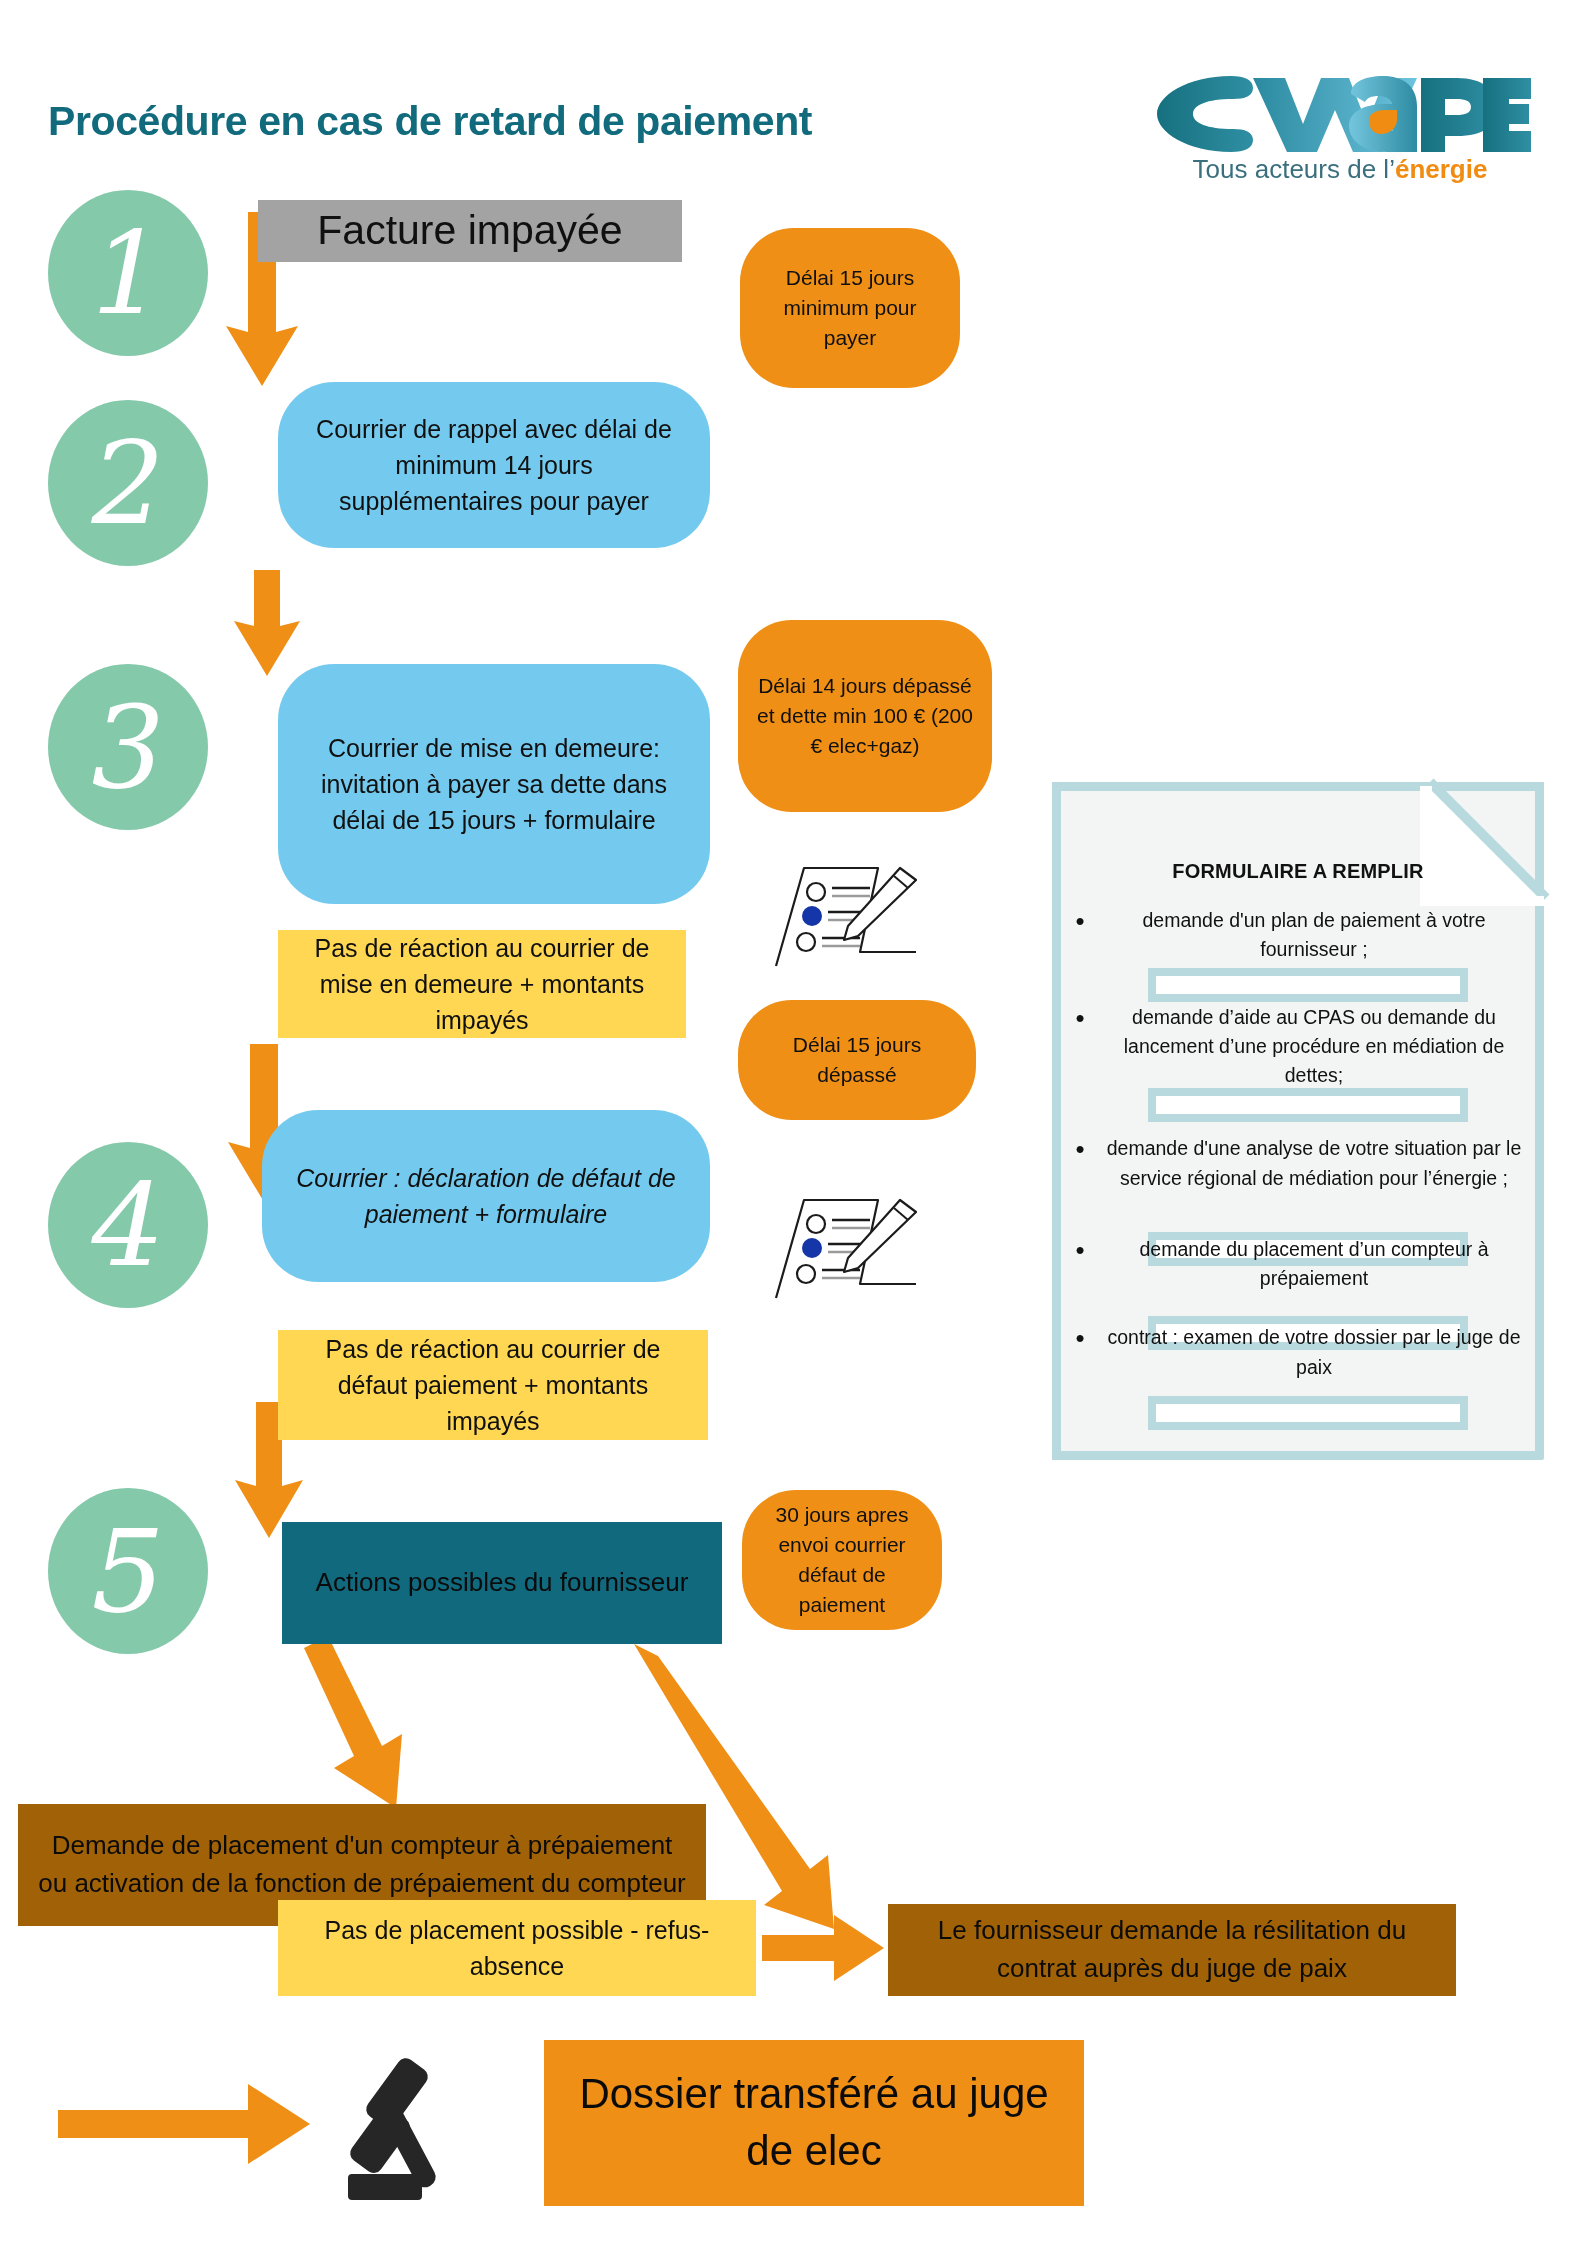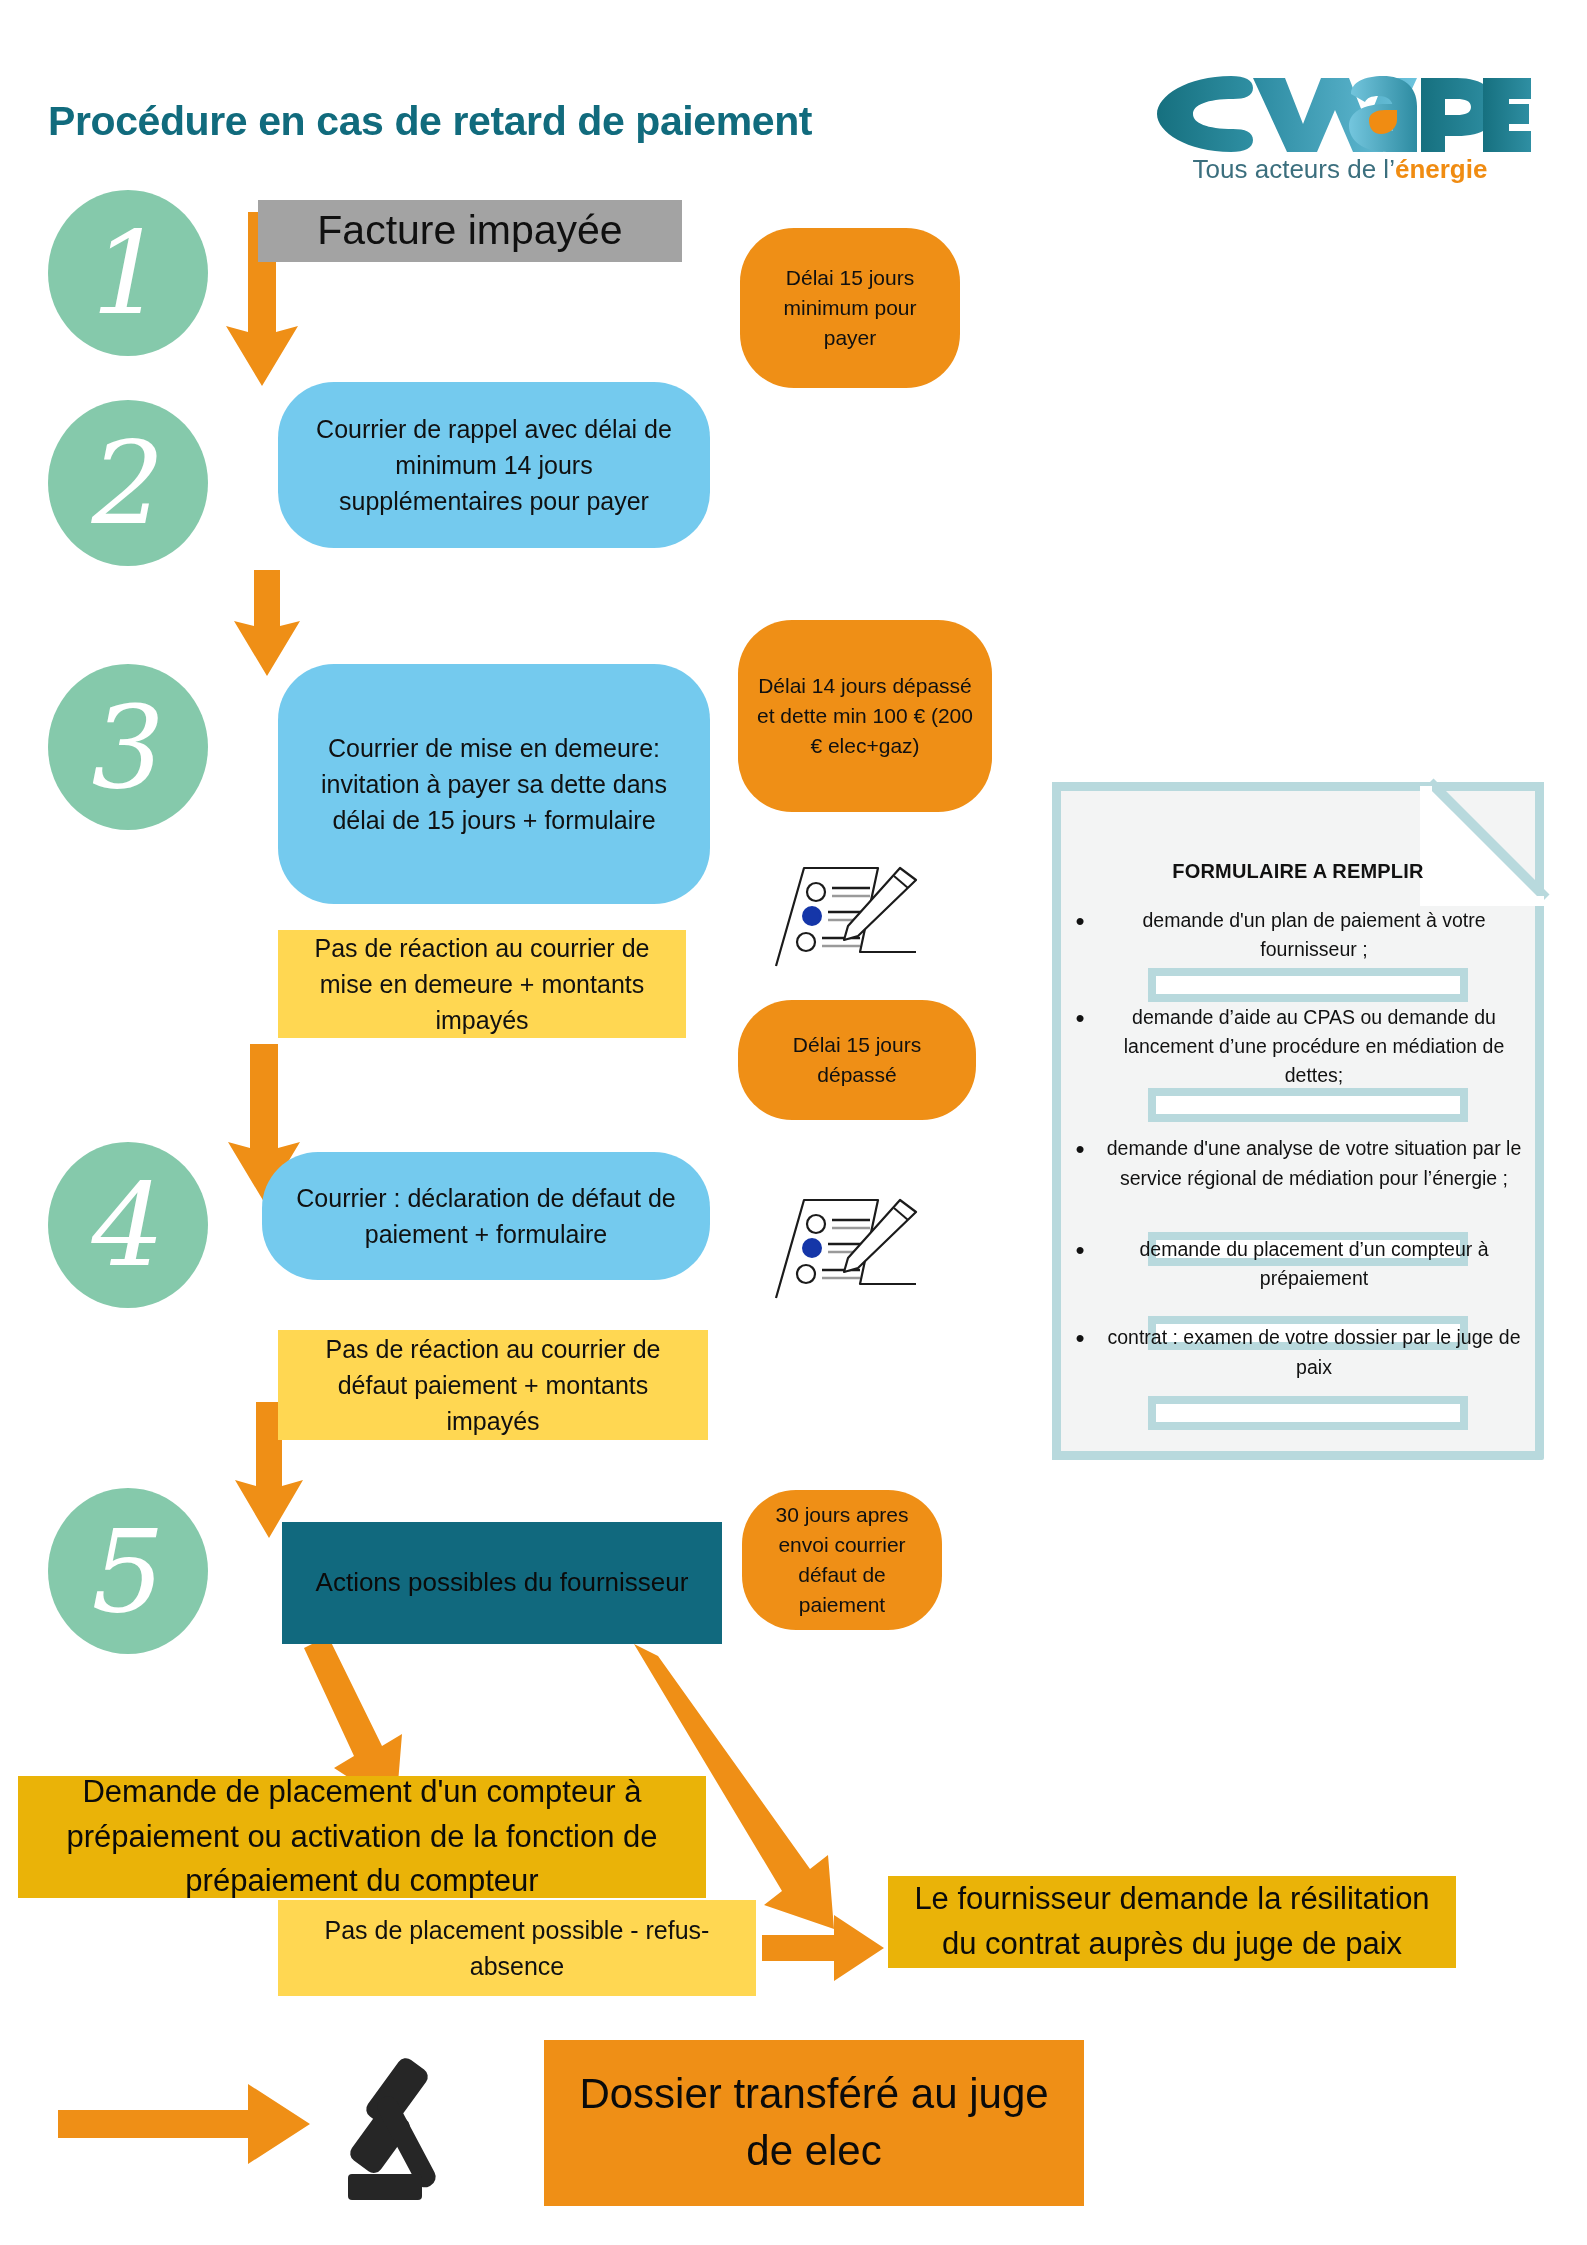--- a/index.html
+++ b/index.html
@@ -124,29 +124,30 @@
     font-size: 26px;
     line-height: 1.45;
     text-align: center;
     display: flex;
     align-items: center;
     justify-content: center;
     padding: 10px 18px;
   }
   .midblue-box {
     position: absolute;
-    background: #eab308;
+    background: #a16207;
     color: #0b0b0b;
-    font-size: 31px;
+    font-size: 26px;
     line-height: 1.45;
     text-align: center;
     display: flex;
     align-items: center;
     justify-content: center;
     padding: 10px 18px;
+    margin-top: 28px;
   }
   .orange-banner {
     position: absolute;
     background: #ef8f16;
     color: #0b0b0b;
     font-size: 42px;
     line-height: 1.35;
     text-align: center;
     display: flex;
     align-items: center;
@@ -323,21 +324,21 @@
     <line x1="74" y1="98" x2="112" y2="98" stroke="#9a9a9a" stroke-width="2.4"></line>
     <path d="M152 20 L168 32 L110 88 L96 92 L100 78 Z" fill="#ffffff" stroke="#1b1b1b" stroke-width="2.2" stroke-linejoin="round"></path>
     <line x1="146" y1="28" x2="160" y2="40" stroke="#1b1b1b" stroke-width="2"></line>
   </svg>
 
   <div class="yellow-box" style="left:278px; top:930px; width:408px; height:108px;">Pas de réaction au courrier de mise en demeure + montants impayés</div>
 
   <div class="orange-pill" style="left:738px; top:1000px; width:238px; height:120px;">Délai 15 jours dépassé</div>
 
   <div class="step-num" style="left:48px; top:1142px;">4</div>
-  <div class="blue-round" style="left:262px; top:1152px; width:448px; height:128px;">Courrier : déclaration de défaut de paiement + formulaire</div>
+  <div class="blue-round" style="left:262px; top:1110px; width:448px; height:172px;font-style:italic;">Courrier : déclaration de défaut de paiement + formulaire</div>
 
   <svg class="survey-icon" style="left:748px; top:1180px;" width="180" height="130" viewBox="0 0 180 130">
     <path d="M28 118 L56 20 L130 20 L112 104 L168 104" fill="#ffffff" stroke="#1b1b1b" stroke-width="2.2" stroke-linejoin="round"></path>
     <circle cx="68" cy="44" r="9" fill="#ffffff" stroke="#1b1b1b" stroke-width="2.2"></circle>
     <circle cx="64" cy="68" r="9" fill="#1536a8" stroke="#1536a8" stroke-width="2"></circle>
     <circle cx="58" cy="94" r="9" fill="#ffffff" stroke="#1b1b1b" stroke-width="2.2"></circle>
     <line x1="84" y1="40" x2="122" y2="40" stroke="#1b1b1b" stroke-width="2.4"></line>
     <line x1="84" y1="48" x2="122" y2="48" stroke="#9a9a9a" stroke-width="2.4"></line>
     <line x1="80" y1="64" x2="118" y2="64" stroke="#1b1b1b" stroke-width="2.4"></line>
     <line x1="80" y1="72" x2="118" y2="72" stroke="#9a9a9a" stroke-width="2.4"></line>

